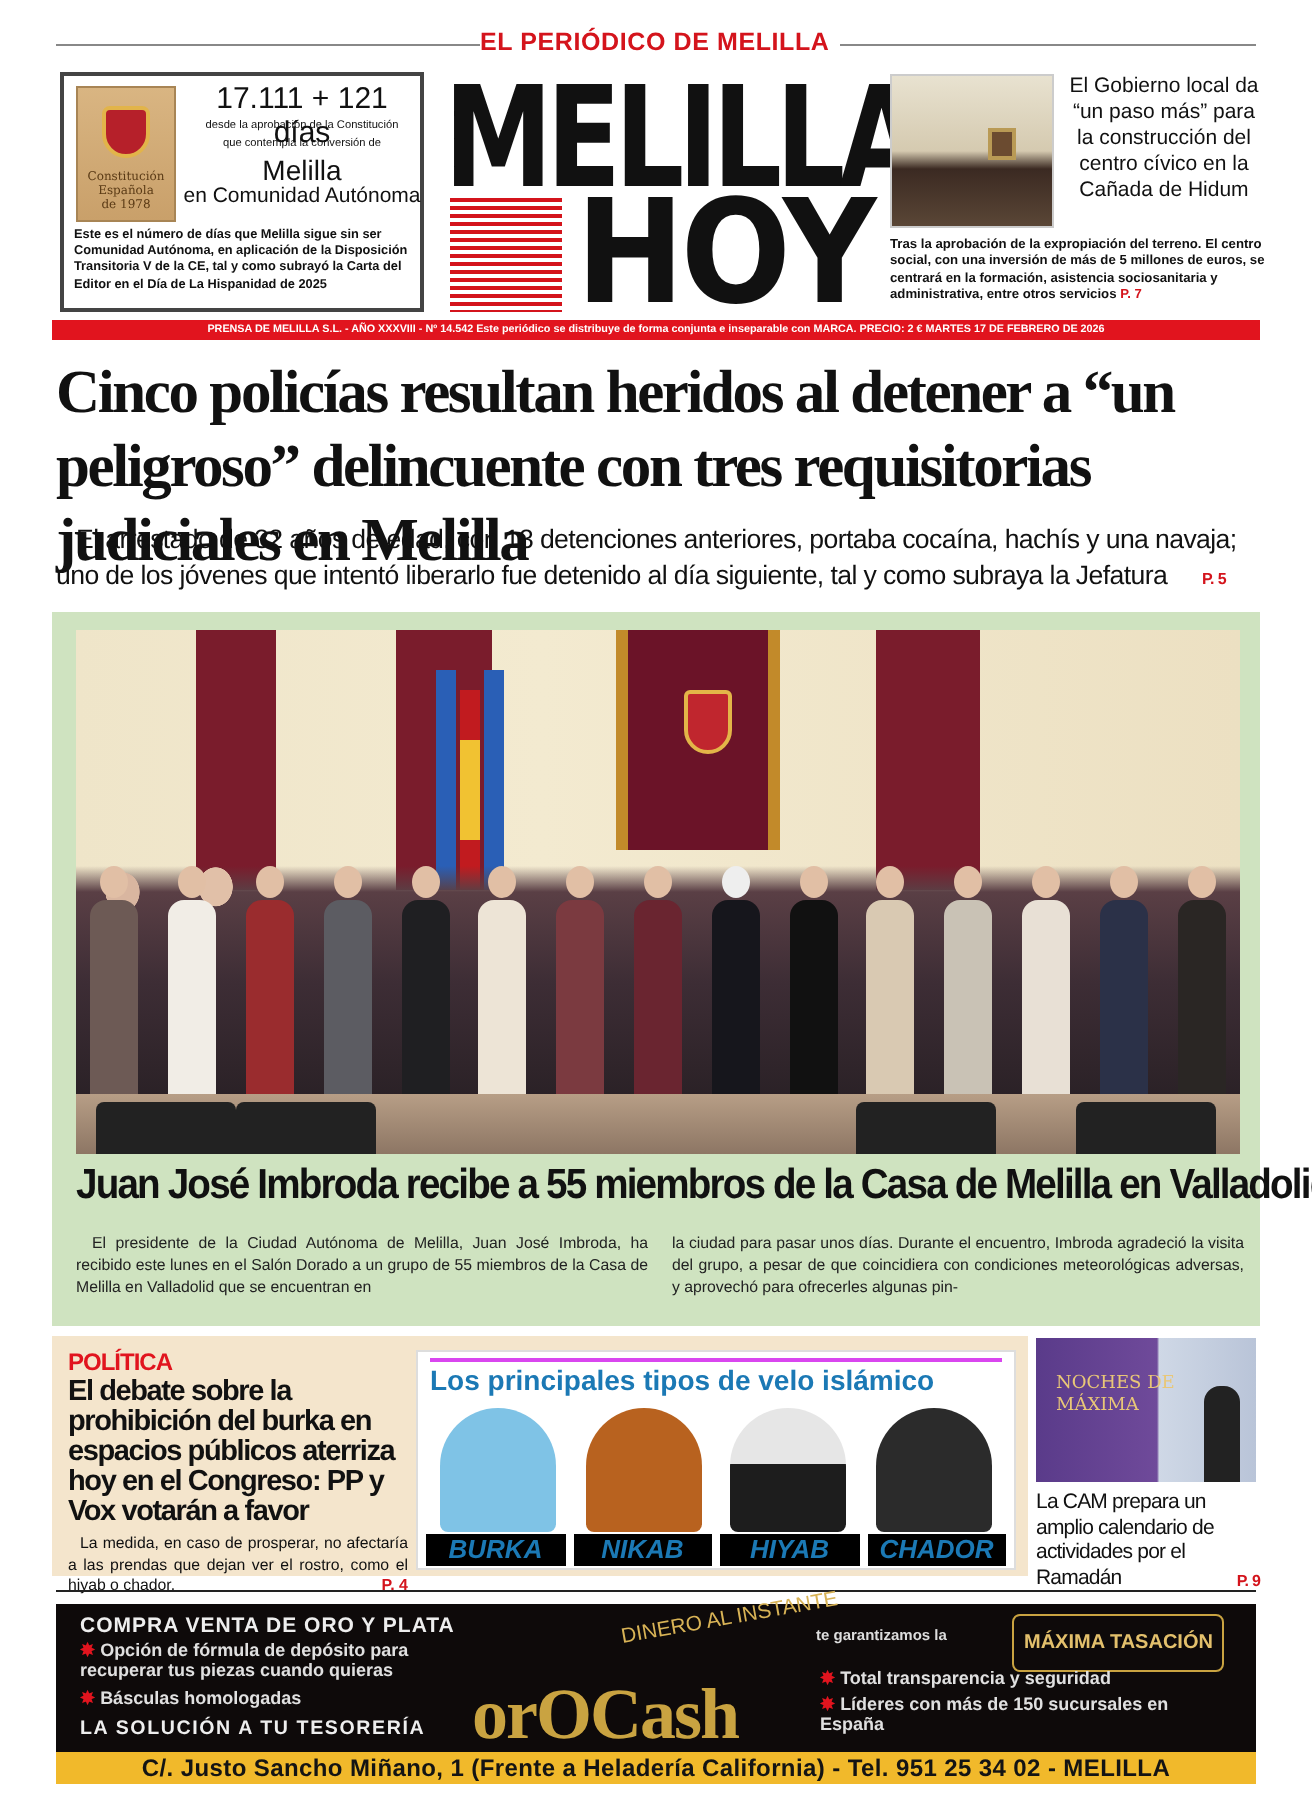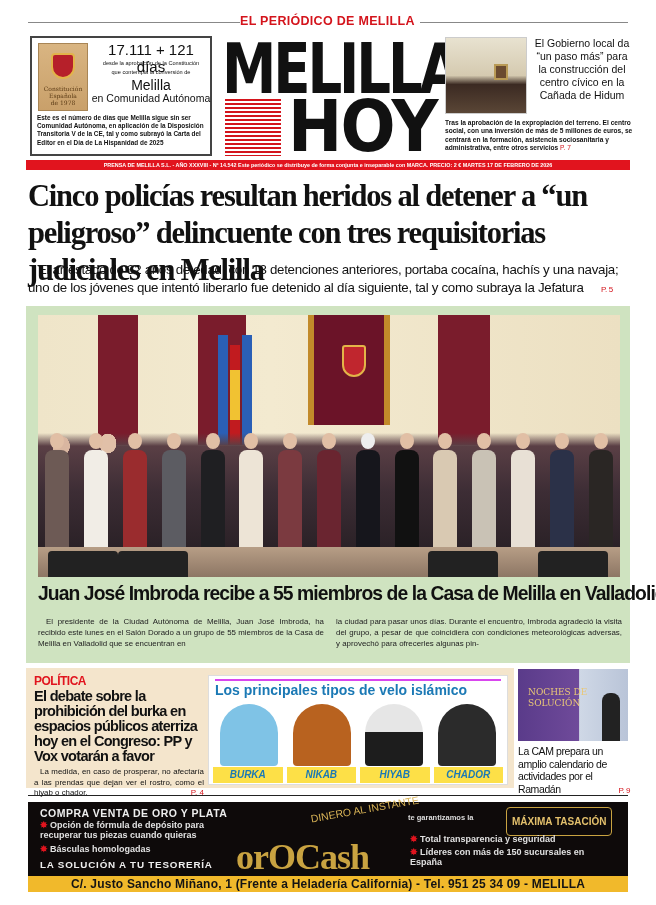--- a/index.html
+++ b/index.html
@@ -20,21 +20,21 @@
   .constnote{position:absolute;left:5px;top:76px;width:170px;font-size:6.4px;line-height:8.2px;font-weight:bold}
   
   .logo1{left:222px;top:37px;width:210px;height:64px;font-family:"DejaVu Sans",sans-serif;font-weight:bold;font-size:70px;line-height:64px;letter-spacing:-4px;transform:scaleX(0.78);transform-origin:left;color:#111;white-space:nowrap}
   .logostripe{left:225px;top:99px;width:56px;height:57px;background:repeating-linear-gradient(#d4141c 0 2px,#fff 2px 4px)}
   .logo2{left:288px;top:90px;width:150px;height:64px;font-family:"DejaVu Sans",sans-serif;font-weight:bold;font-size:72px;line-height:72px;letter-spacing:-2px;transform:scaleX(0.9);transform-origin:left;color:#111}
   
   .tphoto{left:445px;top:37px;width:82px;height:77px;background:linear-gradient(180deg,#e8e2d0 0,#d5cab0 50%,#3b2a22 62%,#5a4636 100%);border:1px solid #ccc}
   .tphoto .portrait{position:absolute;left:48px;top:26px;width:14px;height:16px;background:#6b4b30;border:2px solid #b99a55}
   .ttitle{left:532px;top:37px;width:100px;font-size:10.5px;line-height:13px;text-align:center}
   .tbody{left:445px;top:119px;width:200px;font-size:6.6px;line-height:8.3px;font-weight:bold}
-  .pref{color:#d4141c;font-weight:normal}
+  .pref{color:#d4141c;font-weight:bold}
   
   .redbar{left:26px;top:160px;width:604px;height:10px;background:#e1141e;color:#fff;font-size:5.4px;line-height:10px;text-align:center;font-weight:bold;white-space:nowrap;overflow:hidden}
   
   .headline{left:28px;top:178px;width:610px;font-family:"Liberation Serif",serif;font-weight:bold;font-size:30.5px;line-height:37px;letter-spacing:-1.2px}
   .lede{left:28px;top:261px;width:604px;font-size:13.3px;line-height:18px;letter-spacing:-0.3px;text-indent:10px}
   .lede .pref{font-size:8px;margin-left:14px}
   
   .greenbox{left:26px;top:306px;width:604px;height:357px;background:#cfe3c0}
   .photo{left:38px;top:315px;width:582px;height:262px;overflow:hidden;background:#ece0c0}
   .wall{position:absolute;left:0;top:0;width:100%;height:100%;background:linear-gradient(90deg,#efe5c9 0,#f3ead0 40%,#ece0c2 100%)}
@@ -62,21 +62,21 @@
   .pol{left:34px;top:675px;width:170px}
   .polkick{color:#e1141e;font-weight:bold;font-size:12px;line-height:13px;letter-spacing:-0.5px}
   .polhead{font-weight:bold;font-size:14.5px;line-height:15px;letter-spacing:-0.7px;margin-top:1px}
   .poltext{font-size:7.9px;line-height:10.6px;margin-top:3px;text-indent:6px;text-align:justify}
   .poltext .pref{float:right;font-size:8px}
   .veil{left:208px;top:675px;width:300px;height:110px;background:#fff;border:1px solid #ddd}
   .veiltitle{position:absolute;left:6px;top:3px;width:286px;border-top:2px solid #d946ef;color:#1b79b5;font-weight:bold;font-size:14px;line-height:17px;padding-top:1px}
   .figs{position:absolute;left:4px;top:24px;width:290px;height:66px;display:flex;justify-content:space-around;align-items:flex-end}
   .fig{width:58px;height:62px;border-radius:29px 29px 4px 4px}
   .labels{position:absolute;left:4px;top:91px;width:290px;height:16px;display:flex;gap:4px}
-  .lab{flex:1;background:#fde047;color:#1b79b5;font-weight:bold;font-style:italic;font-size:10px;line-height:16px;text-align:center}
+  .lab{flex:1;background:#000000;color:#1b79b5;font-weight:bold;font-style:italic;font-size:13px;line-height:16px;text-align:center}
   
   .rphoto{left:518px;top:669px;width:110px;height:72px;background:linear-gradient(90deg,#5a3b8a 0,#6f4a9a 55%,#cfd8e6 56%,#b9c4d8 100%)}
   .rtext{position:absolute;left:10px;top:18px;color:#e9c777;font-family:"DejaVu Serif",serif;font-size:9px;line-height:11px}
   .rperson{position:absolute;left:84px;top:24px;width:18px;height:48px;background:#222;border-radius:8px 8px 0 0}
   .rhead{left:518px;top:745px;width:112px;font-size:10.5px;line-height:12.5px;letter-spacing:-0.4px}
   .rhead .pref{float:right;font-size:8px;margin-top:2px}
   .rule2{left:28px;top:795px;width:600px;height:1px;background:#222}
   
   .ad{left:28px;top:802px;width:600px;height:74px;background:#0e0a0a;color:#fff}
   .ad1{position:absolute;left:12px;top:5px;font-weight:bold;font-size:10.5px;letter-spacing:0.5px;color:#eee}
@@ -241,21 +241,21 @@
     <div class="lab">BURKA</div>
     <div class="lab">NIKAB</div>
     <div class="lab">HIYAB</div>
     <div class="lab">CHADOR</div>
   </div>
 </div>
 
 <div class="abs rphoto">
   <div class="rtext">
     <div>NOCHES DE</div>
-    <div>SOLUCIÓN</div>
+    <div>MÁXIMA</div>
   </div>
   <div class="rperson"></div>
 </div>
 <div class="abs rhead">
   <span>La CAM prepara un amplio calendario de actividades por el Ramadán</span>
   <span class="pref">P. 9</span>
 </div>
 
 <div class="abs rule2"></div>
 
@@ -264,13 +264,13 @@
   <div class="adb" style="left:12px;top:19px;width:200px"><i>✸</i> <span>Opción de fórmula de depósito para recuperar tus piezas cuando quieras</span></div>
   <div class="adb" style="left:12px;top:43px"><i>✸</i> <span>Básculas homologadas</span></div>
   <div class="ad4">LA SOLUCIÓN A TU TESORERÍA</div>
   <div class="orlogo">orOCash</div>
   <div class="dinero">DINERO AL INSTANTE</div>
   <div class="garant">te garantizamos la</div>
   <div class="maxima">MÁXIMA TASACIÓN</div>
   <div class="adb" style="left:382px;top:33px"><i>✸</i> <span>Total transparencia y seguridad</span></div>
   <div class="adb" style="left:382px;top:46px;width:200px"><i>✸</i> <span>Líderes con más de 150 sucursales en España</span></div>
 </div>
-<div class="abs adstrip">C/. Justo Sancho Miñano, 1 (Frente a Heladería California) - Tel. 951 25 34 09 - MELILLA</div>
+<div class="abs adstrip">C/. Justo Sancho Miñano, 1 (Frente a Heladería California) - Tel. 951 25 34 02 - MELILLA</div>
 
 </body></html>

